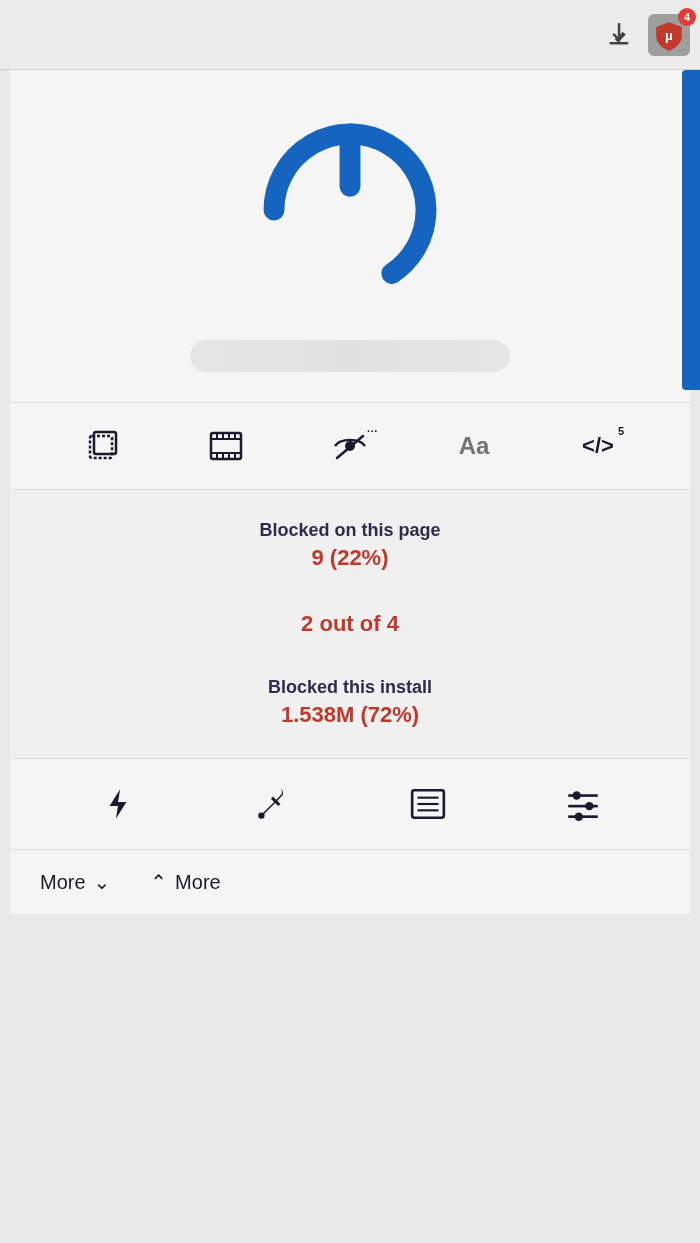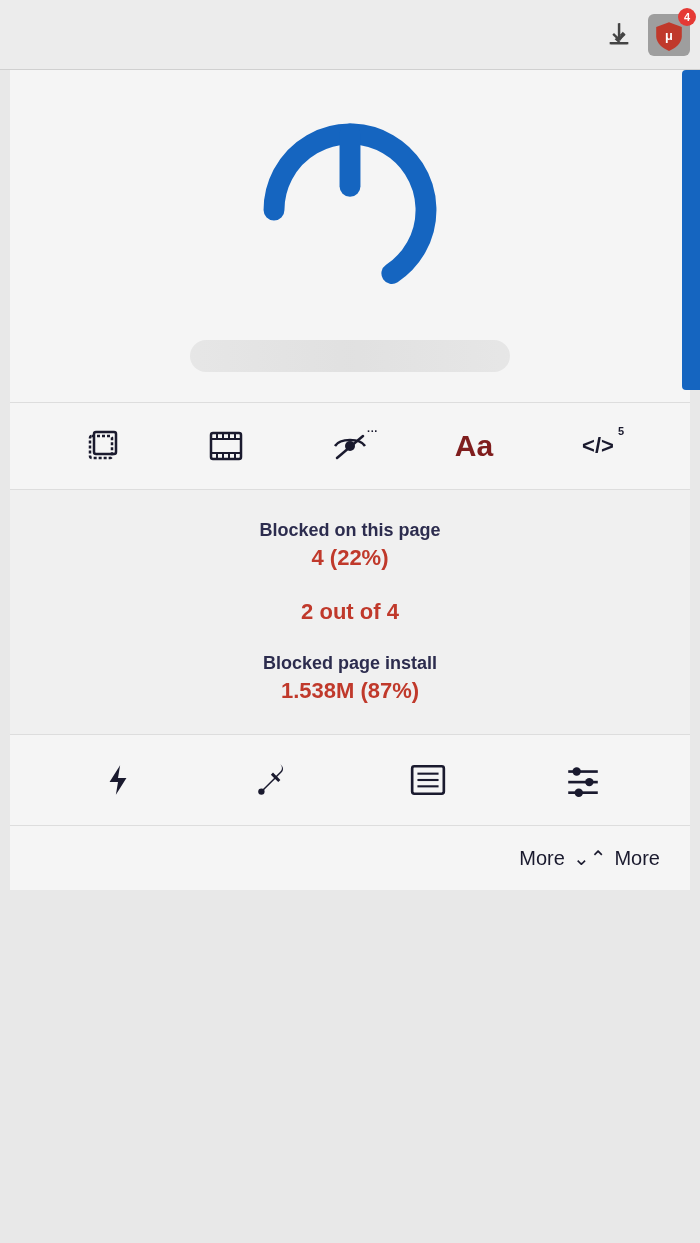--- a/index.html
+++ b/index.html
@@ -149,21 +149,21 @@
       color: #1a1a2e;
     }
 
     
     .stats-section {
       background: #f0f0f0;
       padding: 30px 20px;
       display: flex;
       flex-direction: column;
       align-items: center;
-      gap: 28px;
+      gap: 40px;
       border-bottom: 1px solid #ddd;
     }
 
     .stat-item {
       text-align: center;
     }
 
     .stat-label {
       font-size: 18px;
       font-weight: 600;
@@ -199,23 +199,24 @@
     .bottom-tool-item svg {
       width: 38px;
       height: 38px;
       fill: #1a1a2e;
     }
 
     
     .more-less-row {
       display: flex;
       align-items: center;
-      justify-content: flex-end;
+      justify-content: flex-start;
       padding: 20px 30px;
       background: #f5f5f5;
+      gap: 40px;
     }
 
     .more-btn, .less-btn {
       display: flex;
       align-items: center;
       gap: 8px;
       cursor: pointer;
       font-size: 20px;
       font-weight: 500;
       color: #1a1a2e;
@@ -227,23 +228,23 @@
       font-size: 20px;
     }
 
     
     .power-svg {
       width: 190px;
       height: 190px;
     }
 
     .aa-text {
-      font-size: 30px;
+      font-size: 24px;
       font-weight: bold;
-      color: #7f1d1d;
+      color: #737373;
     }
 
     .code-text {
       font-size: 22px;
       font-weight: bold;
       color: #1a1a2e;
     }
   </style>
 </head>
 <body>
@@ -326,30 +327,30 @@
       <span class="code-text">&lt;/&gt;</span>
       <span class="badge">5</span>
     </div>
 
   </div>
 
   <div class="stats-section">
 
     <div class="stat-item">
       <div class="stat-label">Blocked on this page</div>
-      <div class="stat-value">4 (22%)</div>
+      <div class="stat-value">9 (22%)</div>
     </div>
 
     <div class="stat-item">
       <div class="stat-value">2 out of 4</div>
     </div>
 
     <div class="stat-item">
-      <div class="stat-label">Blocked page install</div>
-      <div class="stat-value">1.538M (87%)</div>
+      <div class="stat-label">Blocked this install</div>
+      <div class="stat-value">1.538M (72%)</div>
     </div>
 
   </div>
 
   <div class="bottom-toolbar">
 
     <div class="bottom-tool-item">
       <svg viewBox="0 0 36 36">
         <path d="M20 4 L10 20 L18 20 L16 32 L26 16 L18 16 Z" fill="#1a1a2e"></path>
       </svg>

